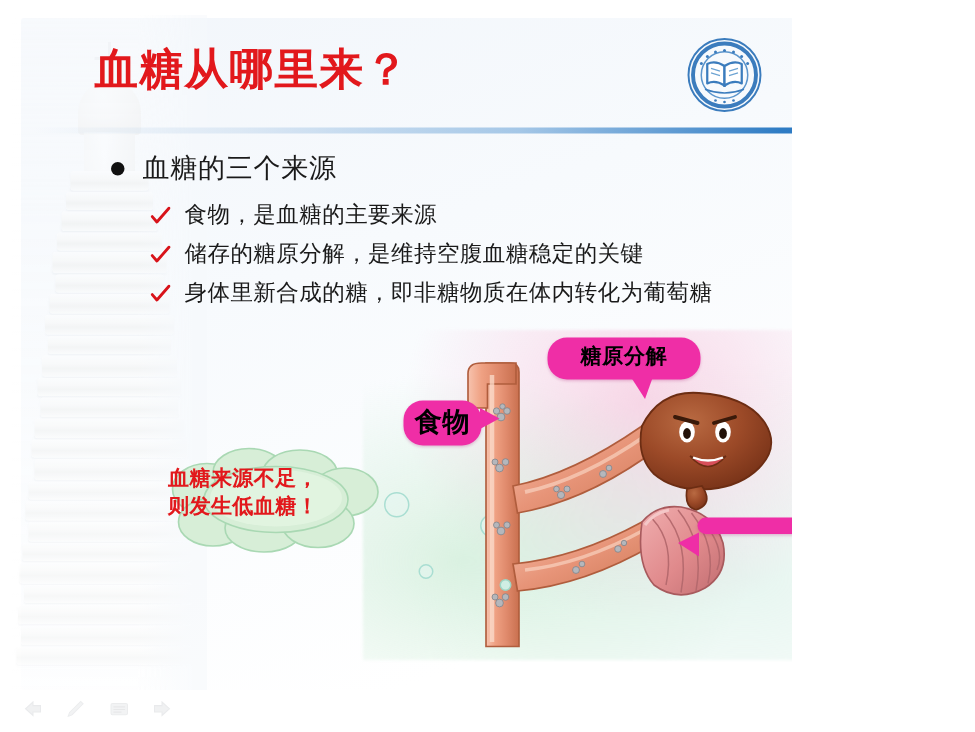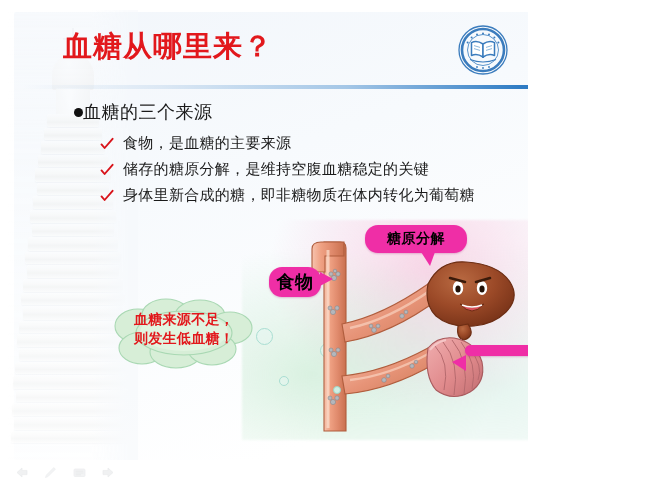--- a/index.html
+++ b/index.html
@@ -150,20 +150,21 @@
   
   .bullets {
     position: absolute;
     left: 74px;
     top: 100px;
     width: 540px;
   }
   .lvl1 {
     display: flex;
     align-items: center;
+    gap: 12px;
     margin-bottom: 10px;
   }
   .dot {
     width: 9px;
     height: 9px;
     border-radius: 50%;
     background: #111111;
     flex: 0 0 auto;
   }
   .lvl1-text {
@@ -285,21 +286,21 @@
     position: absolute;
     left: 112px;
     top: 296px;
     width: 144px;
     height: 74px;
   }
   .cloud-text {
     position: absolute;
     left: 0; top: 14px;
     width: 144px;
-    text-align: center;
+    text-align: left;
     color: #e2181c;
     font-weight: bold;
     font-size: 14px;
     line-height: 1.35;
     letter-spacing: .3px;
     font-family: "DejaVu Sans", "Liberation Sans", sans-serif;
   }
 
   
   .navbar {

